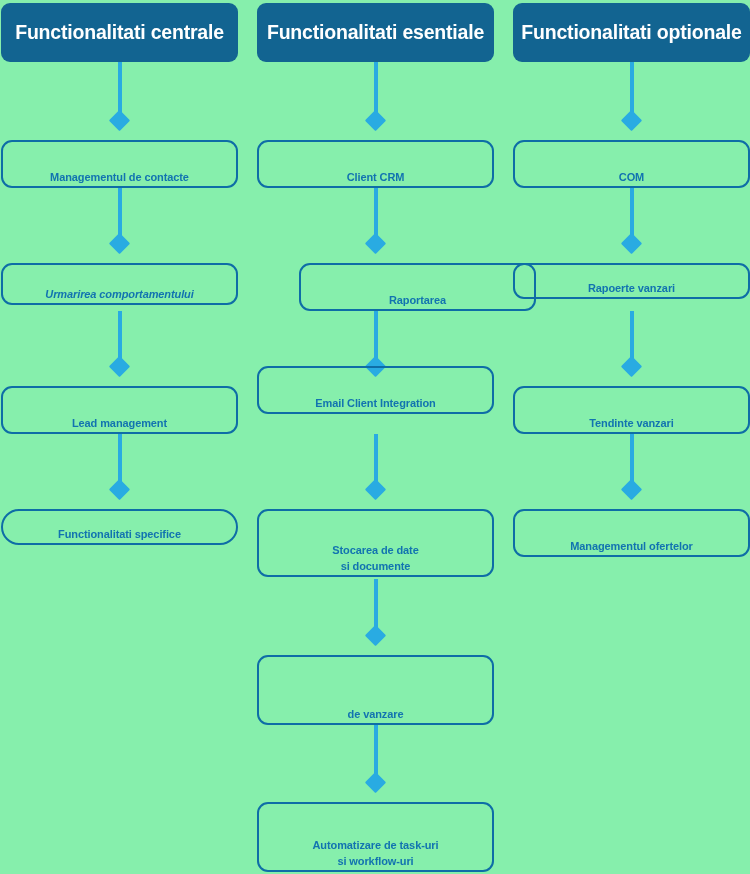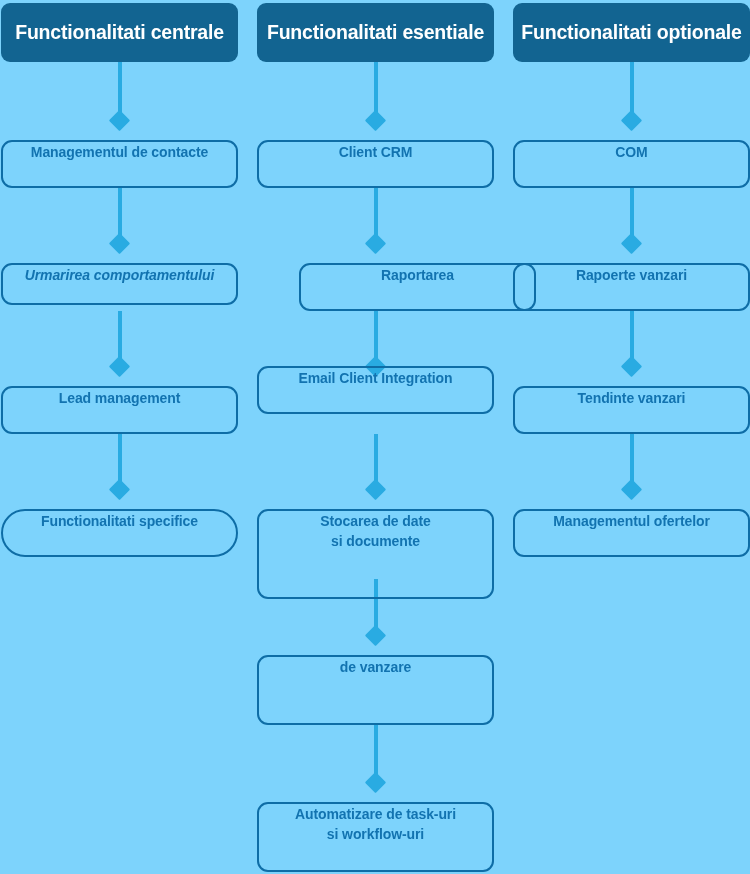--- a/index.html
+++ b/index.html
@@ -13,21 +13,21 @@
     height: 874px;
     overflow: hidden;
     font-family: "Liberation Sans", sans-serif;
     -webkit-font-smoothing: antialiased;
   }
 
   #diagram {
     position: relative;
     width: 750px;
     height: 874px;
-    background: #7dd3fc;
+    background: #86efac;
   }
 
   
   .column {
     position: absolute;
     top: 0;
     width: 237px;
   }
   .column.col-0 { left: 1px; }
   .column.col-1 { left: 257px; }
@@ -57,24 +57,24 @@
   
   .node-box {
     position: absolute;
     left: 0;
     width: 237px;
     box-sizing: border-box;
     background: transparent;
     border: 2px solid #0E6DA6;
     border-radius: 11px;
     display: flex;
-    align-items: flex-start;
+    align-items: flex-end;
     justify-content: center;
     color: #1273B0;
-    font-size: 14px;
+    font-size: 11px;
     font-weight: bold;
     text-align: center;
     line-height: 1.45;
     letter-spacing: -0.1px;
     padding: 0 2px;
   }
   .node-box .node-line {
     display: block;
   }
 
@@ -135,21 +135,21 @@
       <div class="node-box" style="top: 263px; height: 42px; font-style: italic;">
         <div>
           <span class="node-line">Urmarirea comportamentului</span>
         </div>
       </div>
       <div class="node-box" style="top: 386px; height: 48px;">
         <div>
           <span class="node-line">Lead management</span>
         </div>
       </div>
-      <div class="node-box" style="top: 509px; height: 48px; border-radius: 24px;">
+      <div class="node-box" style="top: 509px; height: 36px; border-radius: 24px;">
         <div>
           <span class="node-line">Functionalitati specifice</span>
         </div>
       </div>
     </div>
     <div class="column col-1">
       <div class="header-box">Functionalitati esentiale</div>
       <div class="connector" style="top: 62px; height: 66px;">
         <div class="stem" style="height: 57px;"></div>
         <div class="diamond"></div>
@@ -182,21 +182,21 @@
       <div class="node-box" style="top: 263px; height: 48px; margin-left: 42px;">
         <div>
           <span class="node-line">Raportarea</span>
         </div>
       </div>
       <div class="node-box" style="top: 366px; height: 48px;">
         <div>
           <span class="node-line">Email Client Integration</span>
         </div>
       </div>
-      <div class="node-box" style="top: 509px; height: 90px;">
+      <div class="node-box" style="top: 509px; height: 68px;">
         <div>
           <span class="node-line">Stocarea de date</span>
           <span class="node-line">si documente</span>
         </div>
       </div>
       <div class="node-box" style="top: 655px; height: 70px;">
         <div>
           <span class="node-line">de vanzare</span>
         </div>
       </div>
@@ -223,21 +223,21 @@
       </div>
       <div class="connector" style="top: 434px; height: 63px;">
         <div class="stem" style="height: 54px;"></div>
         <div class="diamond"></div>
       </div>
       <div class="node-box" style="top: 140px; height: 48px;">
         <div>
           <span class="node-line">COM</span>
         </div>
       </div>
-      <div class="node-box" style="top: 263px; height: 48px;">
+      <div class="node-box" style="top: 263px; height: 36px;">
         <div>
           <span class="node-line">Rapoerte vanzari</span>
         </div>
       </div>
       <div class="node-box" style="top: 386px; height: 48px;">
         <div>
           <span class="node-line">Tendinte vanzari</span>
         </div>
       </div>
       <div class="node-box" style="top: 509px; height: 48px;">

